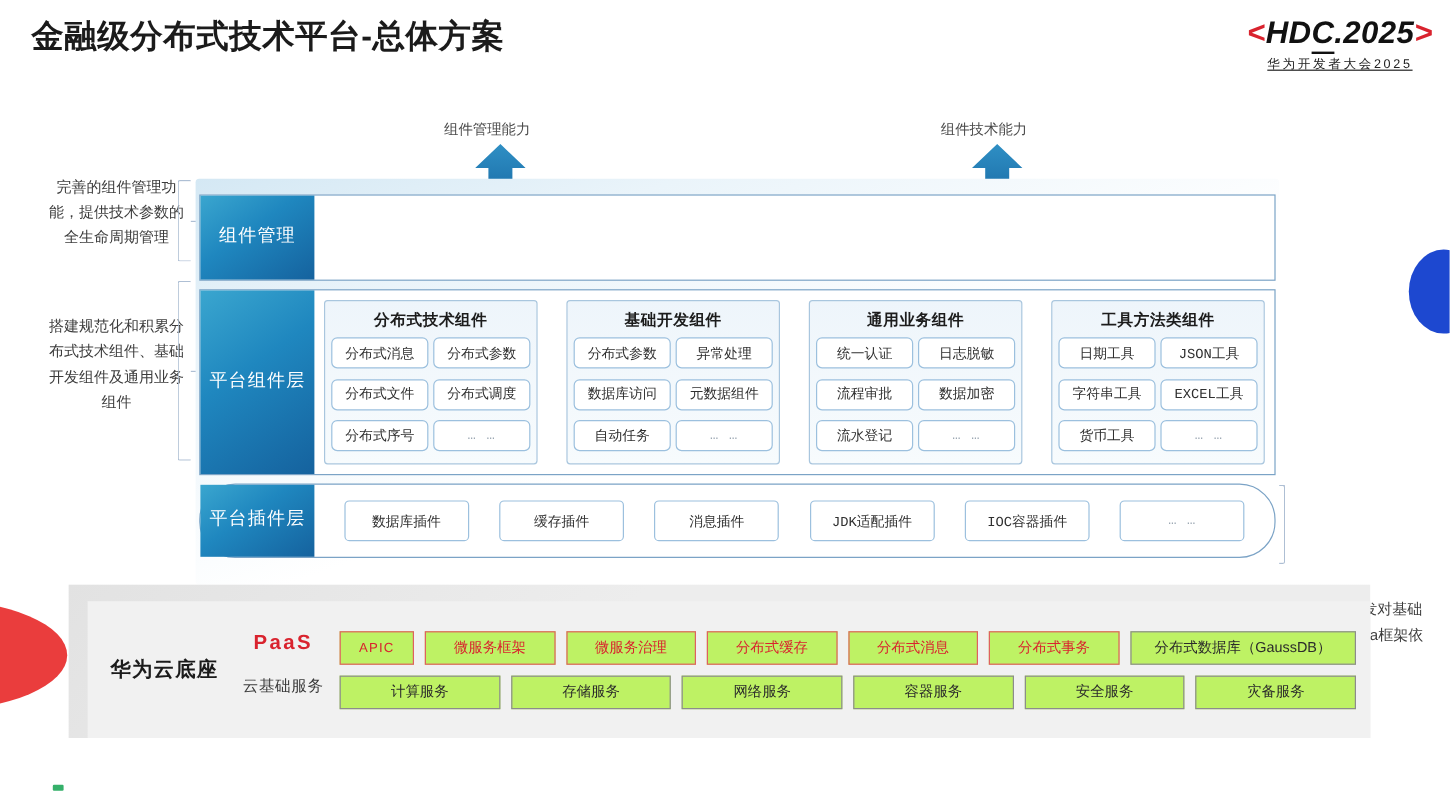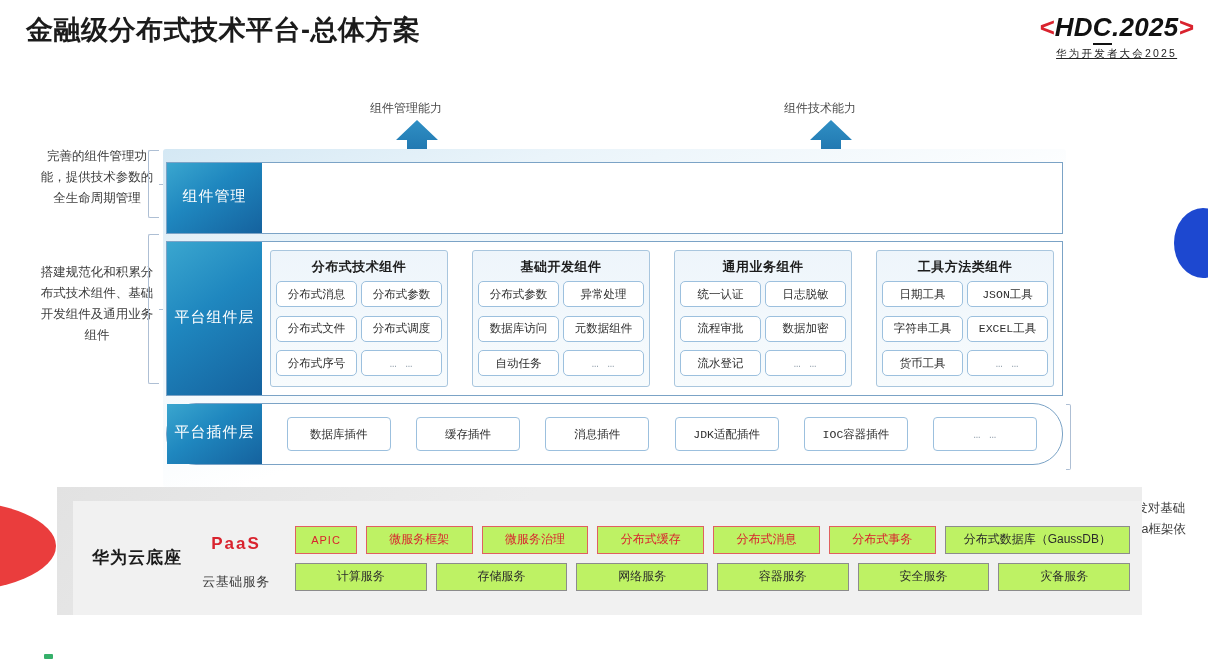--- a/index.html
+++ b/index.html
@@ -148,21 +148,21 @@
   .base-inner {
     position: absolute; inset: 0; display: flex; align-items: center;
     padding: 0 12px 0 18px; gap: 10px;
   }
   .base-title {
     width: 92px; flex: 0 0 92px; text-align: center;
     font-size: 17px; font-weight: bold; color: #1b1b1b;
     line-height: 30px; letter-spacing: 1px;
   }
   .base-rows { flex: 1; display: flex; flex-direction: column; gap: 9px; }
-  .base-row { display: flex; align-items: flex-end; gap: 16px; }
+  .base-row { display: flex; align-items: flex-start; gap: 4px; }
   .row-tag {
     width: 86px; flex: 0 0 86px; text-align: center; white-space: nowrap;
   }
   .row-tag.paas { font-size: 17px; font-weight: bold; color: #d9232e; letter-spacing: 2px; }
   .row-tag.cloud { font-size: 13px; color: #3a3a3a; letter-spacing: .5px; }
   .row-items { flex: 1; display: flex; gap: 9px; }
   .bchip {
     flex: 1; height: 28px; background: #bef264;
     display: flex; align-items: center; justify-content: center;
     font-size: 12px; white-space: nowrap;

